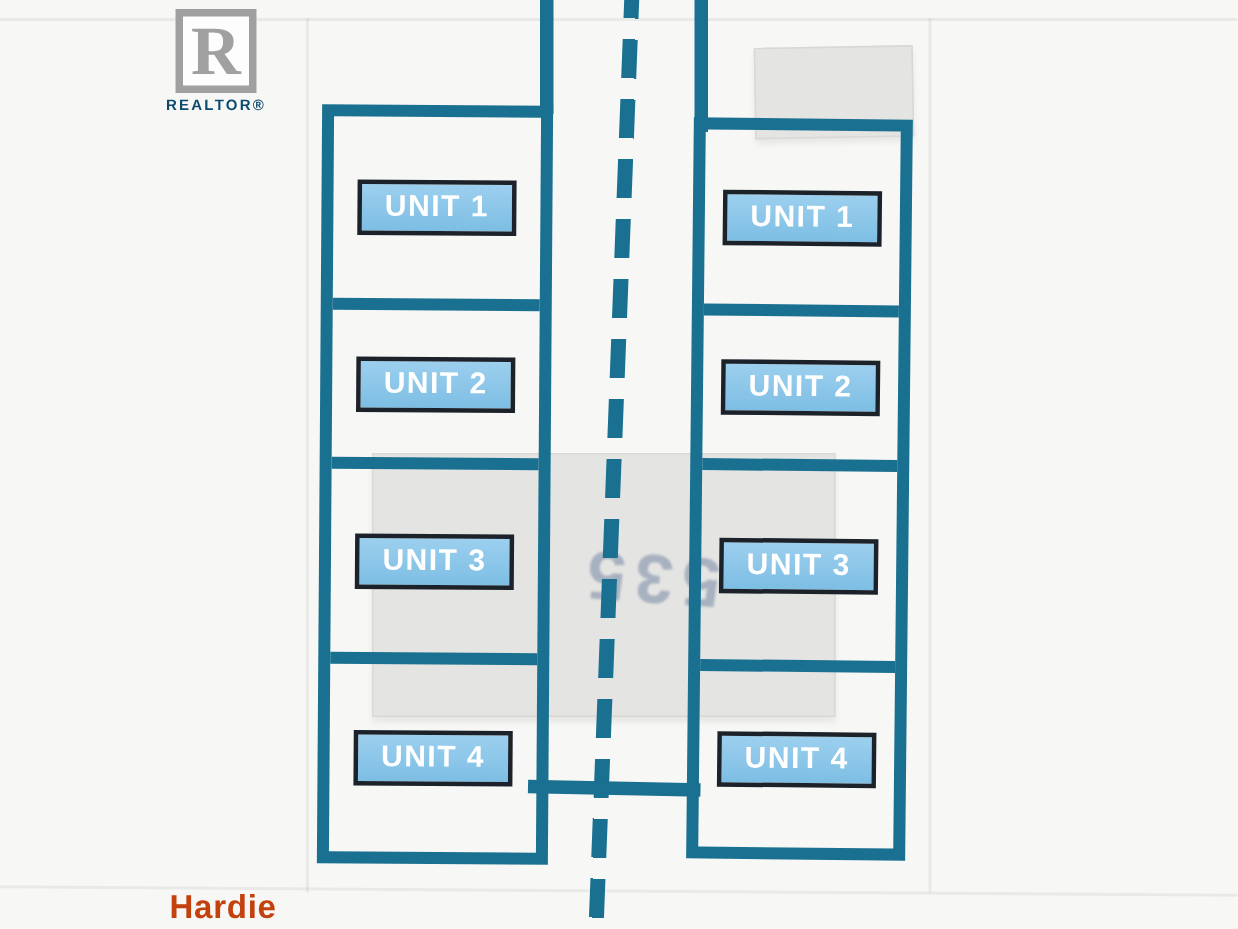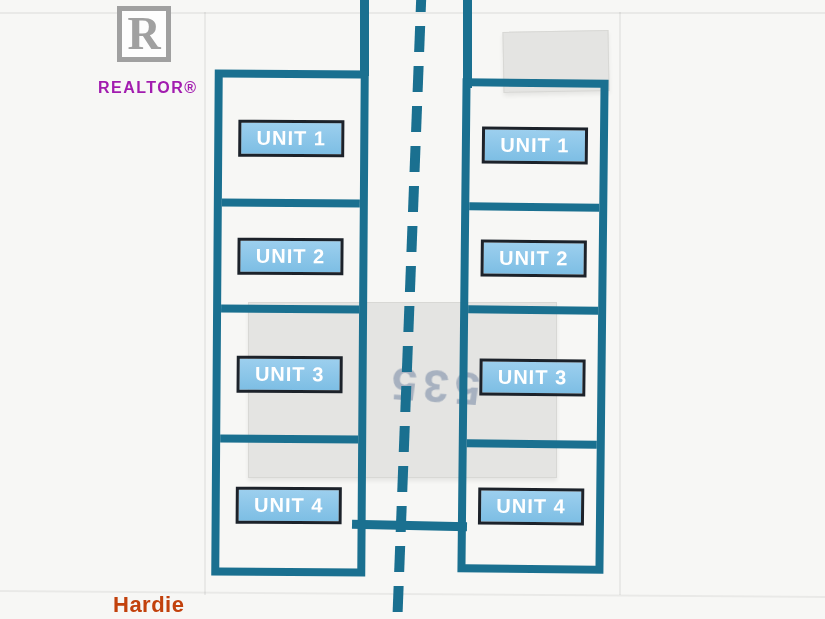--- a/index.html
+++ b/index.html
@@ -75,21 +75,21 @@
   .realtor-box{
     margin:0 auto;width:44px;height:46px;
     border:5px solid #a0a0a0;background:#fdfdfd;
     display:flex;align-items:flex-start;justify-content:center;
   }
   .realtor-letter{
     font-size:46px;line-height:46px;font-weight:900;color:#a0a0a0;
     font-family:"Liberation Serif", serif;
   }
   .realtor-text{
-    margin-top:17px;font-size:16px;font-weight:600;letter-spacing:1.5px;color:#a21caf;
+    margin-top:3px;font-size:10px;font-weight:600;letter-spacing:1.5px;color:#0c4a6e;
   }
 
   
   .street-label{
     position:absolute;left:113px;top:592px;
     font-size:22px;font-weight:bold;color:#c2410c;letter-spacing:0.5px;
   }
 </style>
 </head>
 <body>

